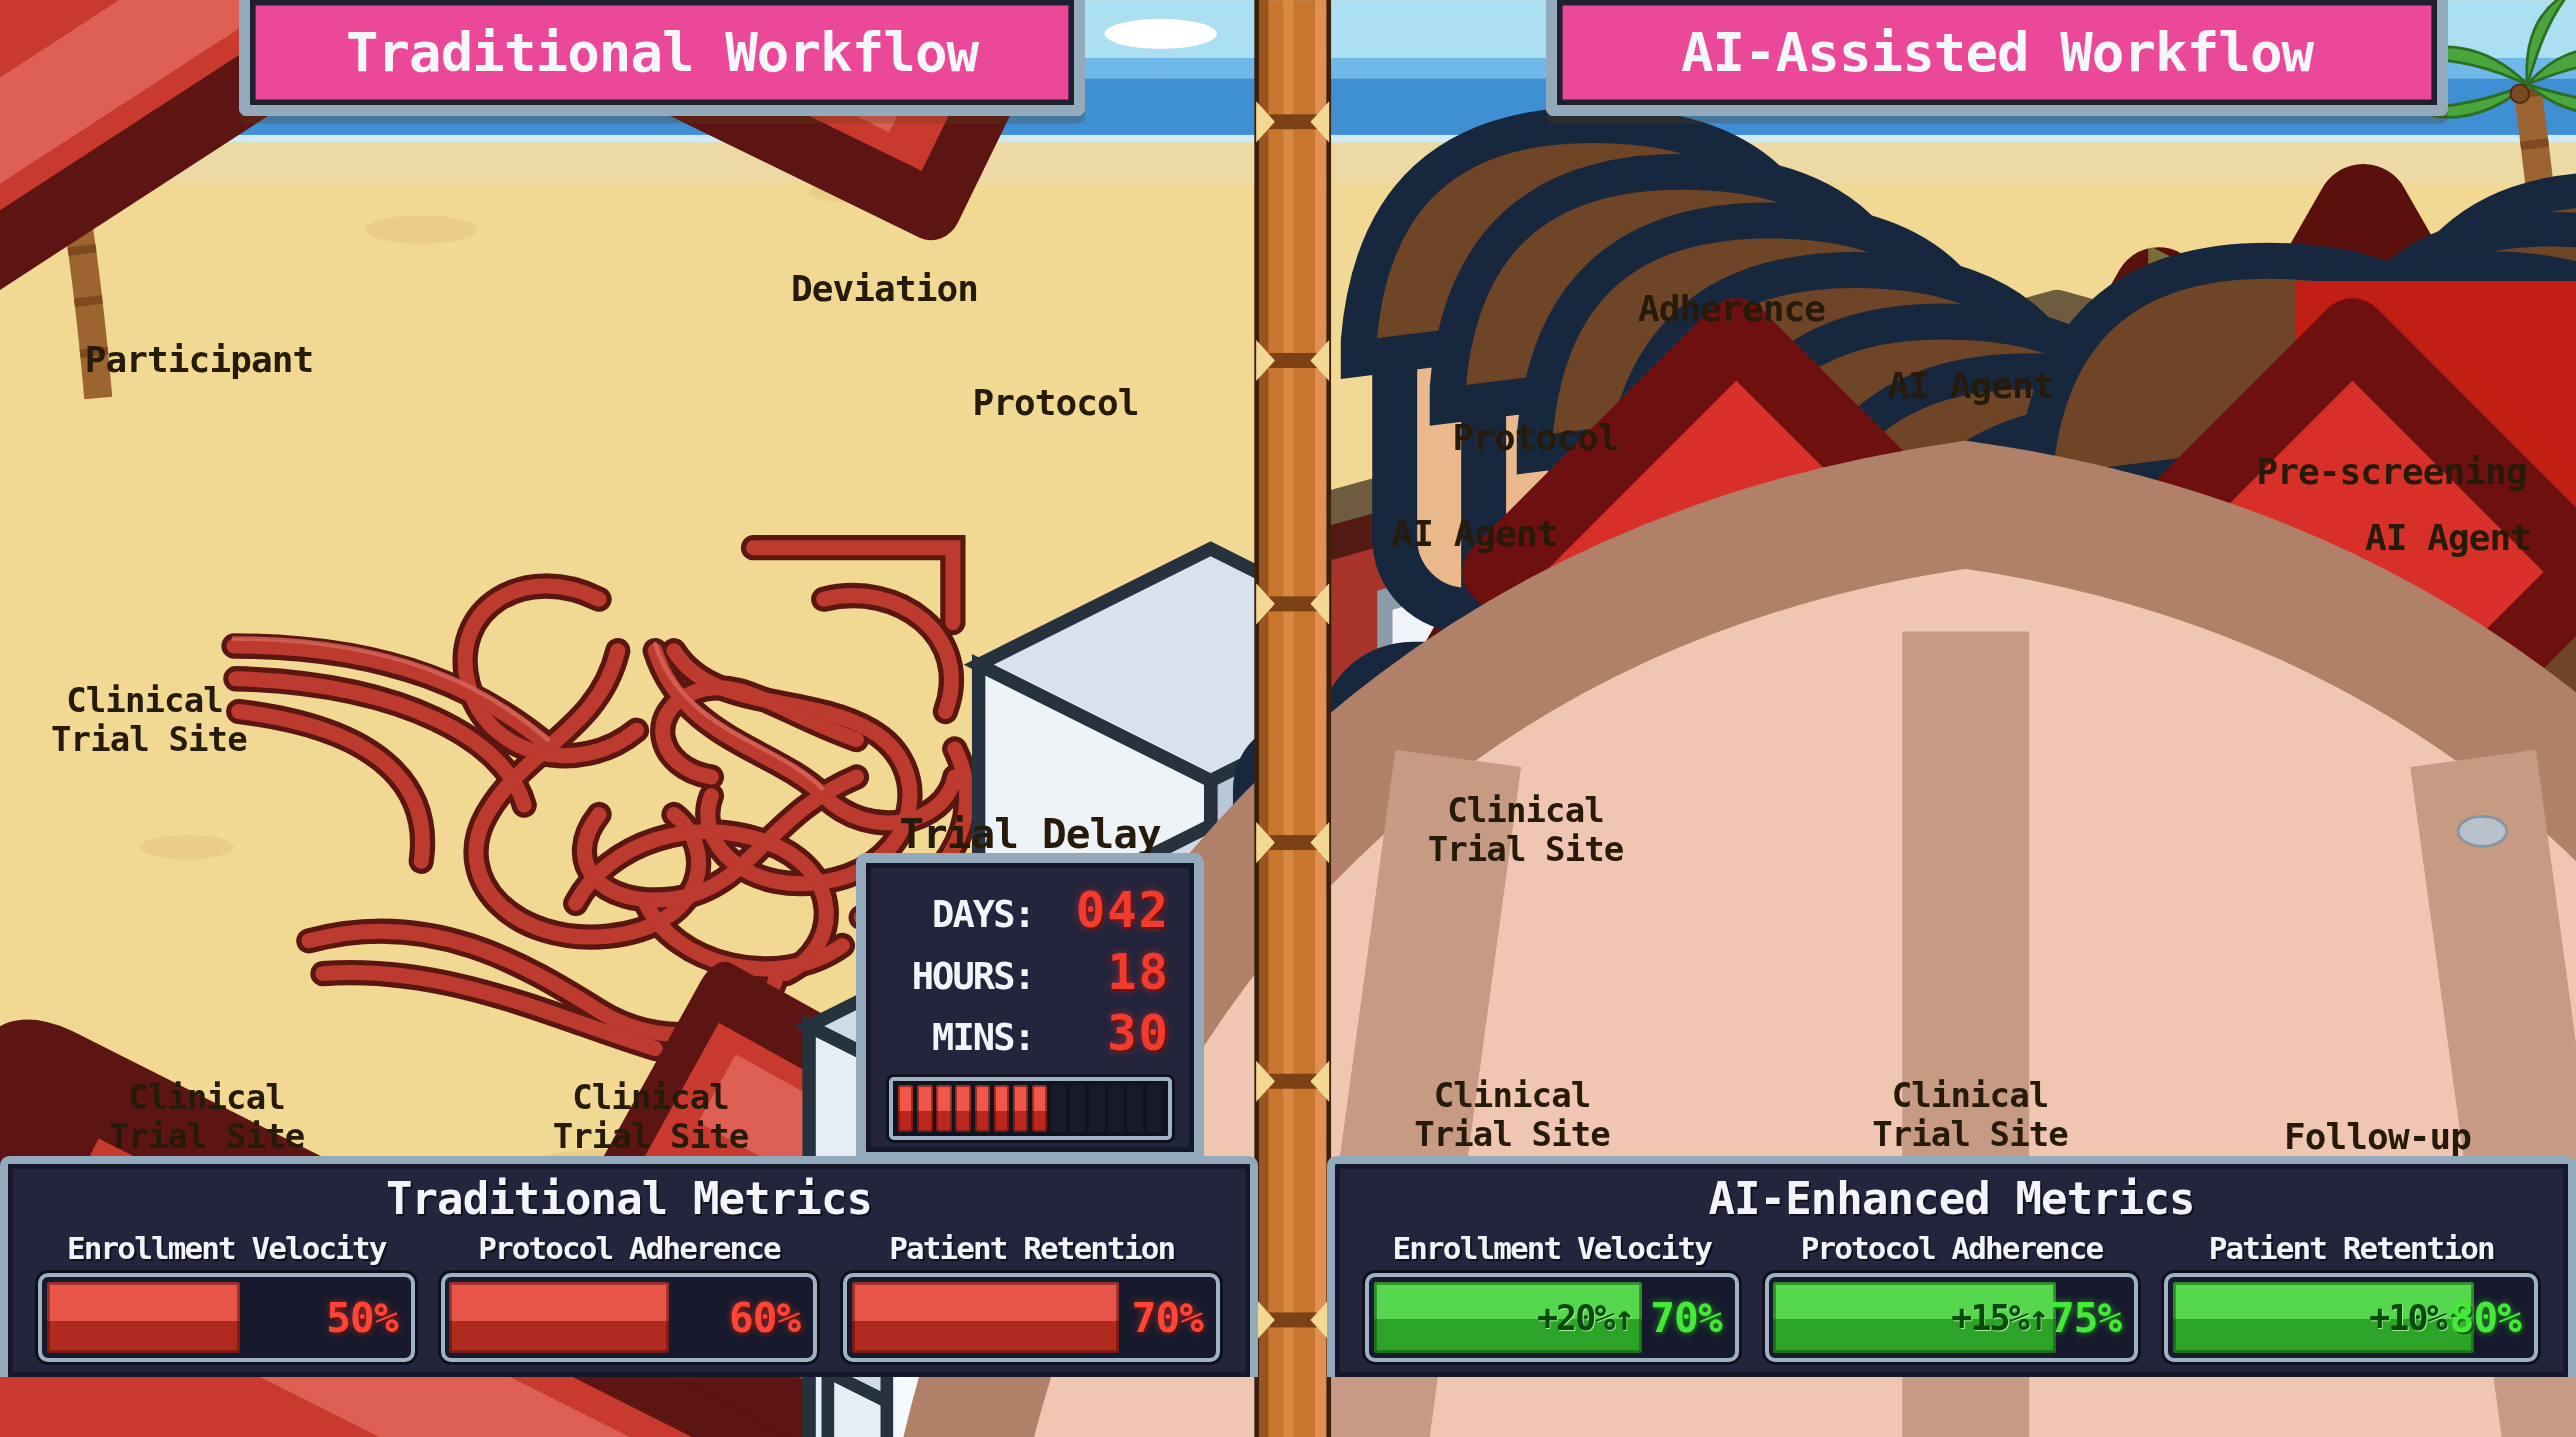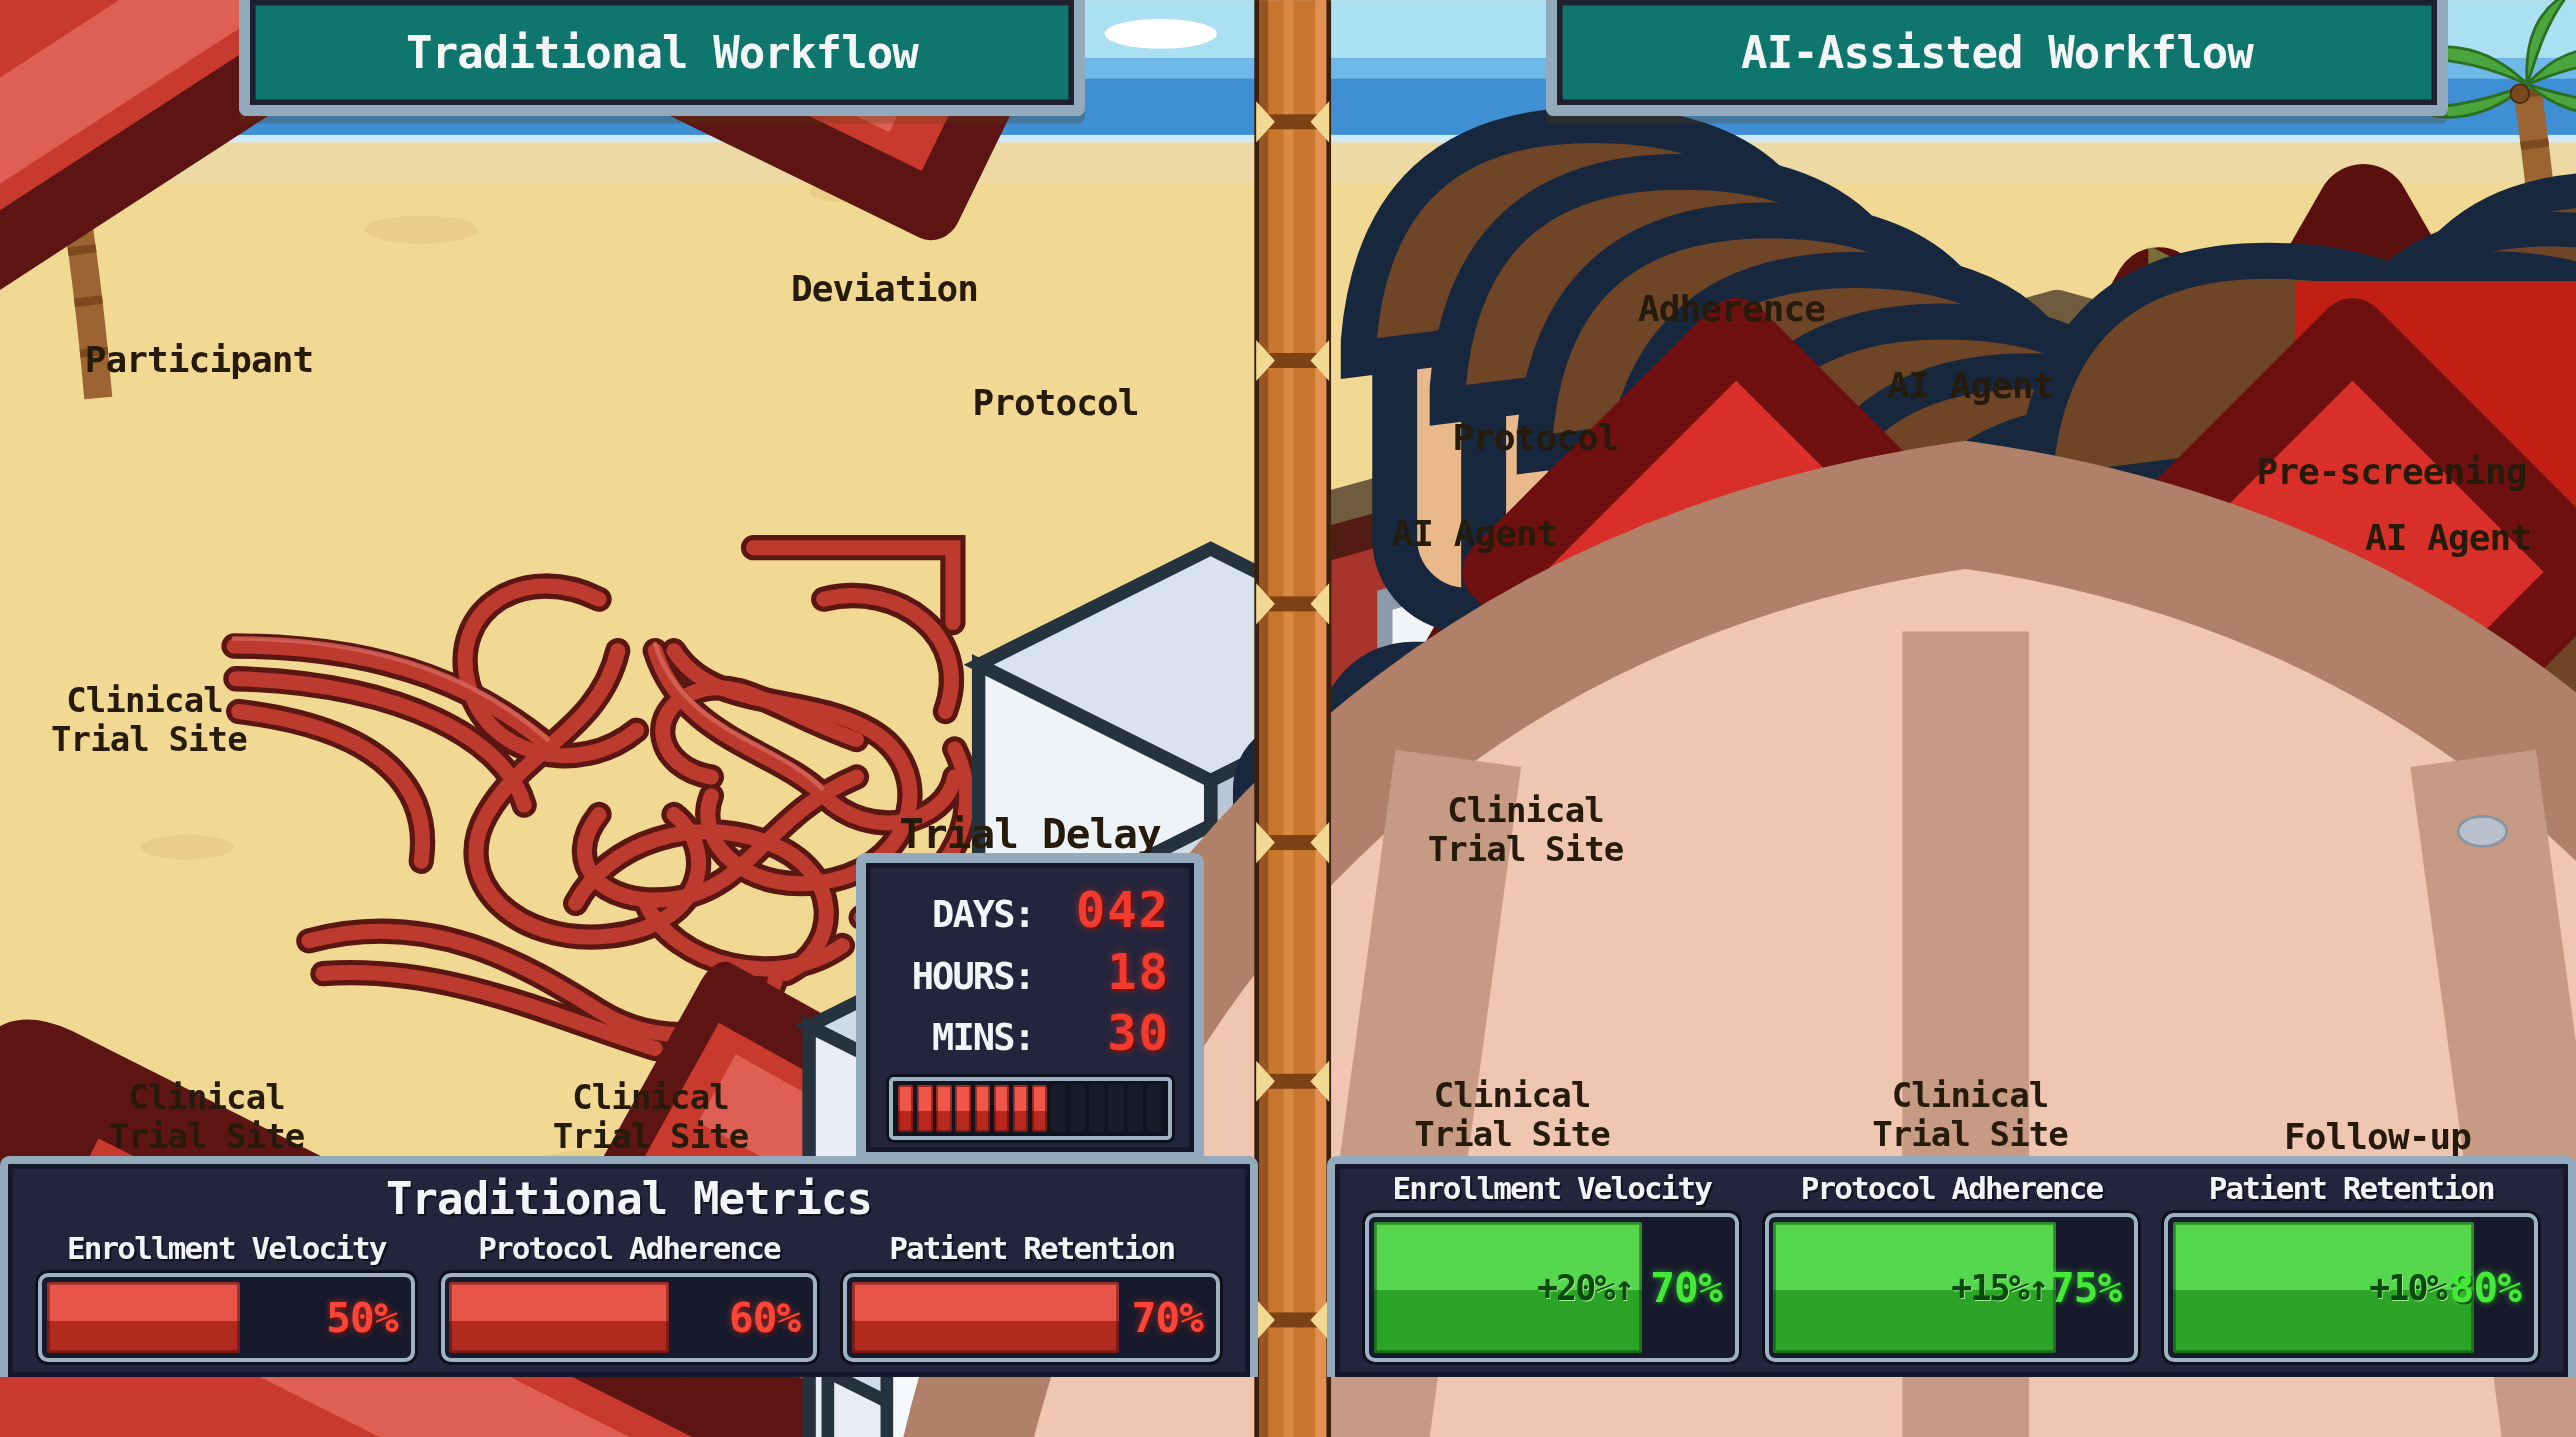--- a/index.html
+++ b/index.html
@@ -14,25 +14,25 @@
   .go{stroke:#1c5220;stroke-width:27;fill:none;stroke-linecap:round;}
   .gp{stroke:#3cb335;stroke-width:16;fill:none;stroke-linecap:round;}
   .gh{stroke:#8ce465;stroke-width:5;fill:none;stroke-linecap:round;opacity:.9;}
 
   
   .lbl{position:absolute;color:#261b0b;font-weight:700;font-size:36px;line-height:1.14;
        text-align:center;letter-spacing:-0.9px;white-space:nowrap;}
   .lbl .l2{display:block;}
 
   
-  .plaque{position:absolute;top:0;height:105px;background:#0f766e;
+  .plaque{position:absolute;top:0;height:105px;background:#ec4899;
           border:11.2px solid #93a9bc;border-top:none;border-radius:0 0 7.5px 7.5px;
           box-shadow:inset 0 0 0 5.6px #1e2030, 0 7.5px 0 rgba(90,60,20,.28);
           display:flex;align-items:center;justify-content:center;
-          color:#f4f6f8;font-weight:700;font-size:44px;letter-spacing:-0.9px;}
+          color:#f4f6f8;font-weight:700;font-size:54px;letter-spacing:-0.9px;}
 
   
   .delaybox{position:absolute;left:856px;top:853px;width:348px;height:309px;background:#23253c;
             border:10.3px solid #93a9bc;border-radius:9.4px;box-sizing:border-box;
             box-shadow:inset 0 0 0 4.7px #14162a, 0 9.4px 0 rgba(90,60,20,.25);}
   .delay-row{display:flex;align-items:baseline;justify-content:flex-end;padding:4.7px 24px 0 9.4px;}
   .delay-row:first-child{padding-top:19px;}
   .delay-label{color:#f2f5f8;font-weight:700;font-size:37px;letter-spacing:-1.9px;}
   .delay-value{width:136px;text-align:right;color:#f23b2e;font-weight:700;font-size:49px;letter-spacing:1.9px;
                text-shadow:0 0 8.4px rgba(240,50,40,.55),1.9px 1.9px 0 #4a0e0a;}
@@ -610,20 +610,21 @@
       <div class="metric-label">Patient Retention</div>
       <div class="bar-outer">
         <div class="bar-fill" style="width: calc(75% - 9.4px);"></div>
         <div class="bar-value">70%</div>
       </div>
     </div>
   </div>
 </div>
 
 <div class="metrics green" style="left:1327px;width:1249px;">
+  <div class="metrics-title">AI-Enhanced Metrics</div>
   <div class="metrics-row">
     <div class="metric-col">
       <div class="metric-label">Enrollment Velocity</div>
       <div class="bar-outer">
         <div class="bar-fill" style="width: calc(76% - 9.4px);">
           <span class="bar-delta">+20%</span>
           <span class="bar-delta">↑</span>
         </div>
         <div class="bar-value">70%</div>
       </div>

